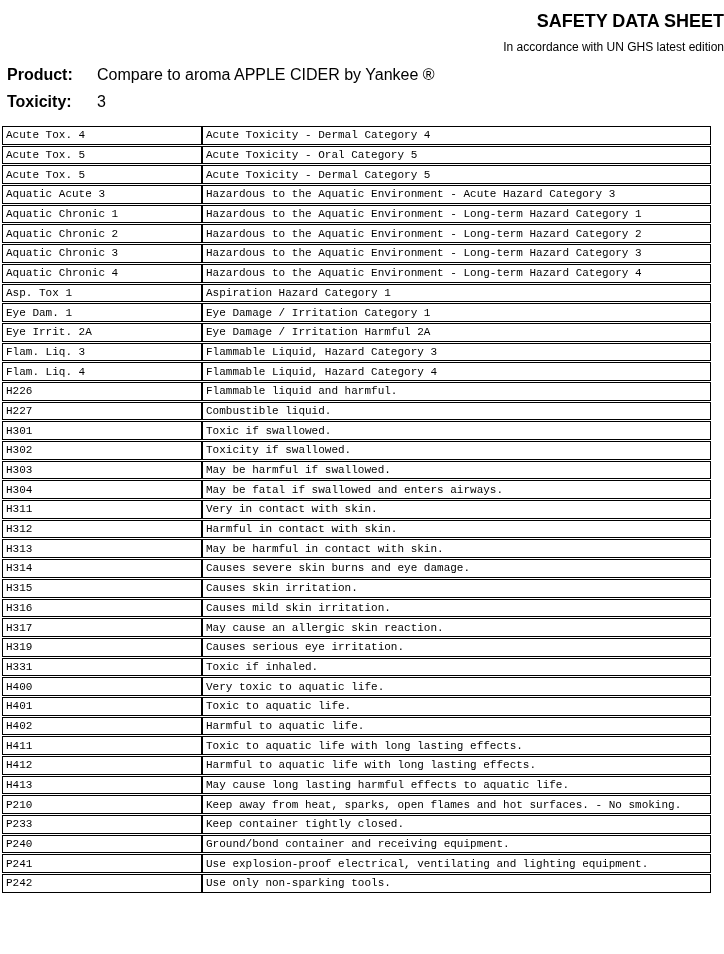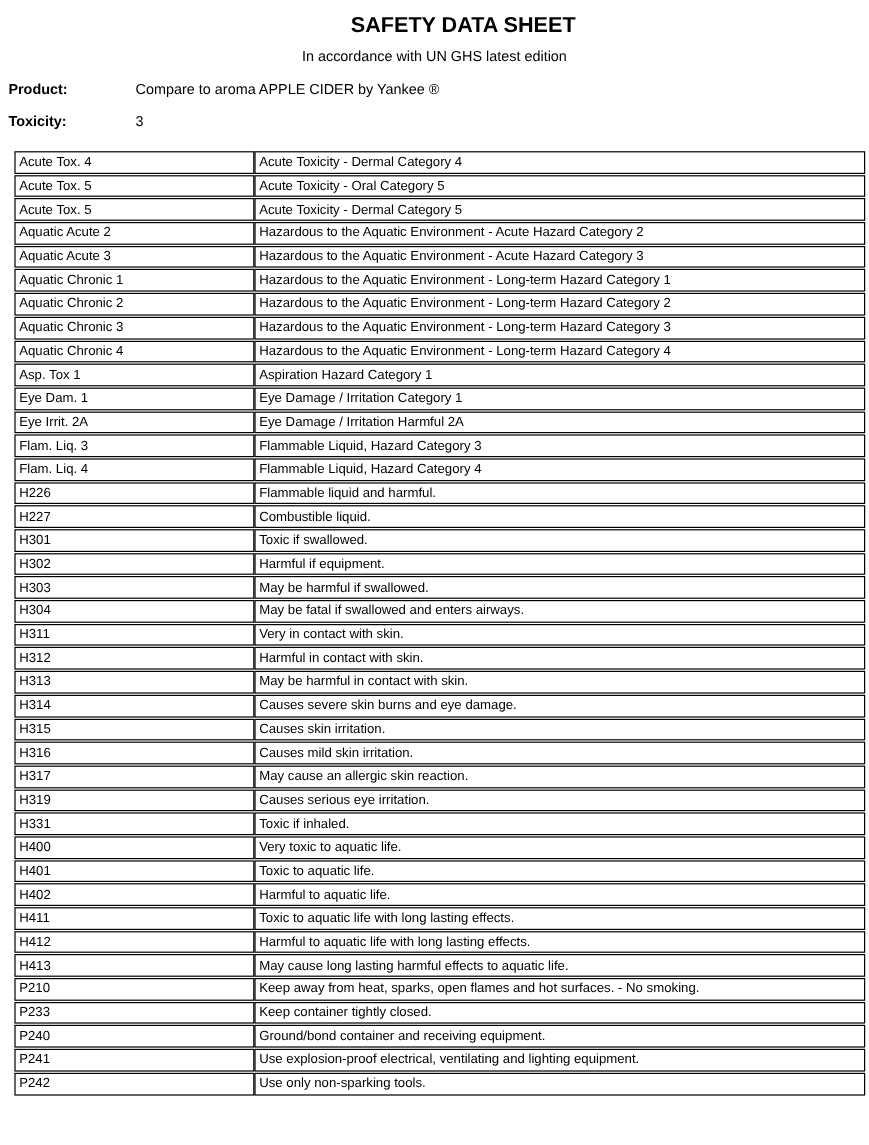--- a/index.html
+++ b/index.html
@@ -12,54 +12,54 @@
   .page {
     width: 724px;
     height: 954px;
     background: #ffffff;
     overflow: hidden;
     box-sizing: border-box;
     padding-top: 12px;
   }
   .title {
     margin: 0;
-    text-align: center;
+    text-align: right;
     font-size: 18px;
     line-height: 19px;
     font-weight: bold;
     padding-left: 48px;
   }
   .subtitle {
     margin-top: 10px;
-    text-align: center;
+    text-align: right;
     font-size: 12px;
     line-height: 13px;
   }
   .meta-row {
     display: flex;
     margin: 14px 0 0 7px;
-    font-size: 12px;
+    font-size: 16px;
     line-height: 13px;
   }
   .meta-label {
     font-weight: bold;
     width: 90px;
     flex: 0 0 90px;
   }
   .meta-value {
     flex: 1 1 auto;
-    margin-left: 16px;
   }
   table.hazard-table {
-    margin: 17px 0 0 12px;
+    margin: 17px 0 0 2px;
     border-collapse: separate;
     border-spacing: 0 1px;
     table-layout: fixed;
     width: 709px;
     font-size: 11px;
+    font-family: Liberation Mono, monospace;
   }
   table.hazard-table td {
     border: 1px solid #000000;
     padding: 0 2px 0 3px;
     height: 16.7px;
     line-height: 12px;
     vertical-align: middle;
     overflow: hidden;
     white-space: nowrap;
   }
@@ -95,24 +95,20 @@
         </tr>
         <tr>
           <td>Acute Tox. 5</td>
           <td>Acute Toxicity - Oral Category 5</td>
         </tr>
         <tr>
           <td>Acute Tox. 5</td>
           <td>Acute Toxicity - Dermal Category 5</td>
         </tr>
         <tr>
-          <td>Aquatic Acute 2</td>
-          <td>Hazardous to the Aquatic Environment - Acute Hazard Category 2</td>
-        </tr>
-        <tr>
           <td>Aquatic Acute 3</td>
           <td>Hazardous to the Aquatic Environment - Acute Hazard Category 3</td>
         </tr>
         <tr>
           <td>Aquatic Chronic 1</td>
           <td>Hazardous to the Aquatic Environment - Long-term Hazard Category 1</td>
         </tr>
         <tr>
           <td>Aquatic Chronic 2</td>
           <td>Hazardous to the Aquatic Environment - Long-term Hazard Category 2</td>
@@ -152,21 +148,21 @@
         <tr>
           <td>H227</td>
           <td>Combustible liquid.</td>
         </tr>
         <tr>
           <td>H301</td>
           <td>Toxic if swallowed.</td>
         </tr>
         <tr>
           <td>H302</td>
-          <td>Harmful if equipment.</td>
+          <td>Toxicity if swallowed.</td>
         </tr>
         <tr>
           <td>H303</td>
           <td>May be harmful if swallowed.</td>
         </tr>
         <tr>
           <td>H304</td>
           <td>May be fatal if swallowed and enters airways.</td>
         </tr>
         <tr>

